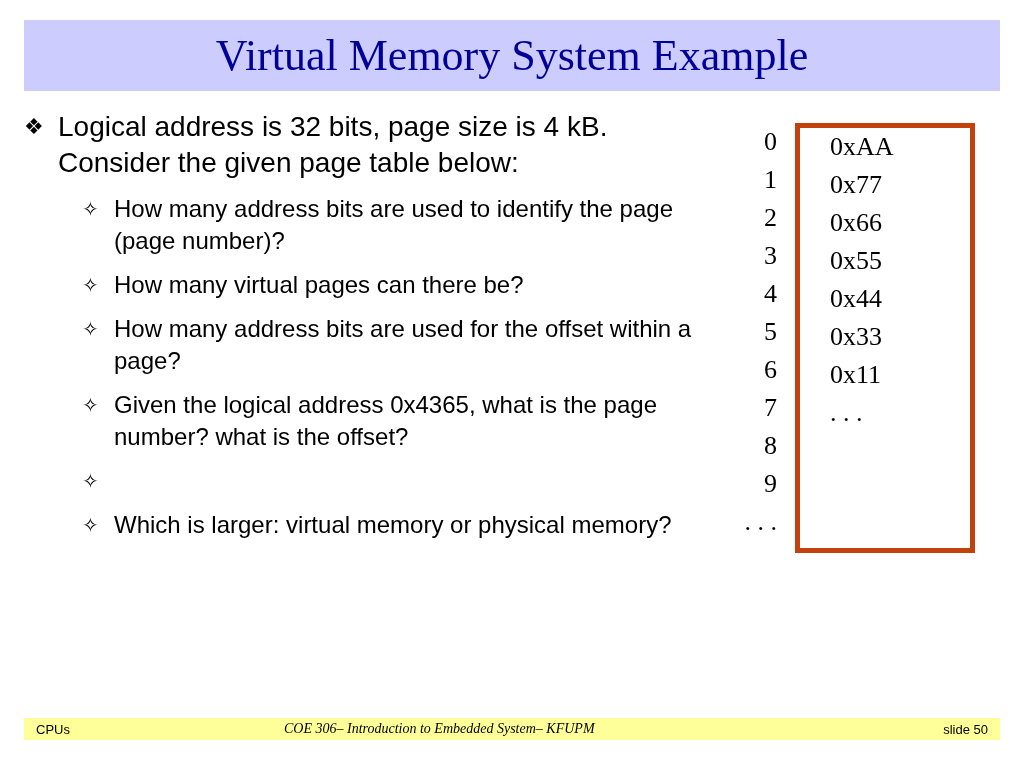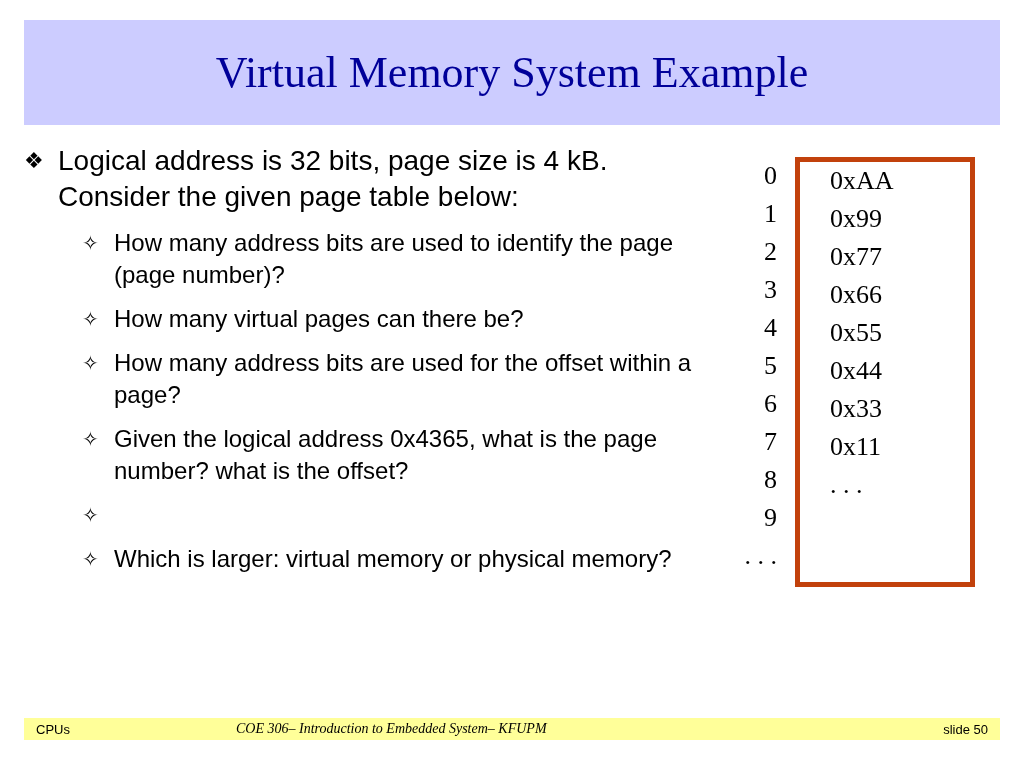--- a/index.html
+++ b/index.html
@@ -8,21 +8,21 @@
     width: 1024px;
     height: 768px;
     background: #ffffff;
     font-family: Arial, sans-serif;
     position: relative;
     overflow: hidden;
   }
   .title-bar {
     background: #ccccff;
     margin: 20px 24px 0 24px;
-    padding: 27px 0;
+    padding: 10px 0;
     text-align: center;
   }
   .title-bar h1 {
     margin: 0;
     font-family: "Comic Sans MS", cursive;
     font-weight: normal;
     font-size: 44px;
     color: #000099;
   }
   .content {
@@ -90,20 +90,21 @@
     position: absolute;
     bottom: 28px;
     left: 24px;
     right: 24px;
     background: #ffff99;
     height: 22px;
     display: flex;
     align-items: center;
     font-size: 13px;
     padding: 0 8px;
+    gap: 48px;
   }
   .footer .f-left {
     flex: 0 0 auto;
     width: 200px;
     padding-left: 4px;
   }
   .footer .f-center {
     flex: 1;
     font-style: italic;
     font-family: Liberation Serif, serif;
@@ -163,21 +164,20 @@
       <div>4</div>
       <div>5</div>
       <div>6</div>
       <div>7</div>
       <div>8</div>
       <div>9</div>
       <div>. . .</div>
     </div>
     <div class="value-col">
       <div>0xAA</div>
-      <div>0x99</div>
       <div>0x77</div>
       <div>0x66</div>
       <div>0x55</div>
       <div>0x44</div>
       <div>0x33</div>
       <div>0x11</div>
       <div>. . .</div>
     </div>
   </div>
 </div>

